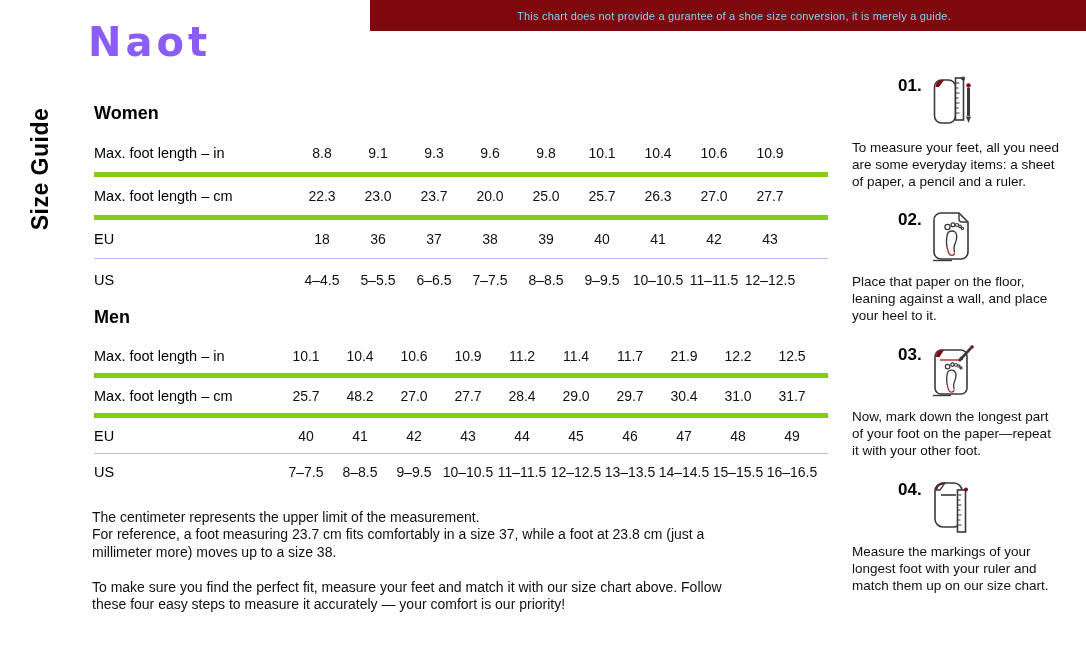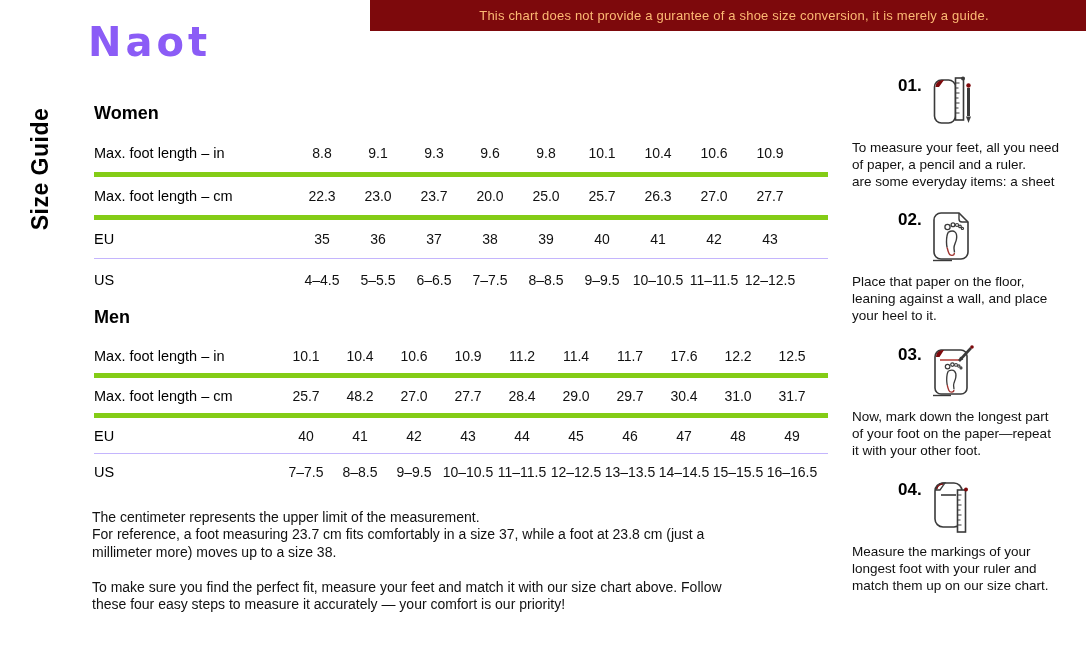--- a/index.html
+++ b/index.html
@@ -5,21 +5,21 @@
   html,body{margin:0;padding:0;background:#fff;}
   .page{
     position:relative;width:1086px;height:672px;background:#ffffff;
     font-family:"Liberation Sans",sans-serif;color:#111;overflow:hidden;
   }
   
   .banner{
     position:absolute;left:370px;top:0;width:716px;height:31px;
     background:#7d090c;display:flex;align-items:center;justify-content:center;
   }
-  .banner-text{color:#fdba74;font-size:13px;letter-spacing:.2px;margin-left:12px;}
+  .banner-text{color:#7dd3fc;font-size:11px;letter-spacing:.2px;margin-left:12px;}
   
   .logo{
     position:absolute;left:88px;top:22px;
     font-family:"DejaVu Sans",sans-serif;font-size:40px;font-weight:700;
     color:#8b5cf6;letter-spacing:4px;line-height:1;
   }
   
   .side-label{
     position:absolute;left:40px;top:169px;
     transform:translate(-50%,-50%) rotate(-90deg);
@@ -90,21 +90,21 @@
         <div class="tcell">23.7</div>
         <div class="tcell">20.0</div>
         <div class="tcell">25.0</div>
         <div class="tcell">25.7</div>
         <div class="tcell">26.3</div>
         <div class="tcell">27.0</div>
         <div class="tcell">27.7</div>
       </div>
       <div class="trow dark-line" style="grid-template-columns: 200px repeat(9, 56px);">
         <div class="tlabel">EU</div>
-        <div class="tcell">35</div>
+        <div class="tcell">18</div>
         <div class="tcell">36</div>
         <div class="tcell">37</div>
         <div class="tcell">38</div>
         <div class="tcell">39</div>
         <div class="tcell">40</div>
         <div class="tcell">41</div>
         <div class="tcell">42</div>
         <div class="tcell">43</div>
       </div>
       <div class="trow no-line" style="grid-template-columns: 200px repeat(9, 56px);">
@@ -125,21 +125,21 @@
   <div class="size-table" id="men-table">
       <div class="trow" style="grid-template-columns: 185px repeat(10, 54px);">
         <div class="tlabel">Max. foot length – in</div>
         <div class="tcell">10.1</div>
         <div class="tcell">10.4</div>
         <div class="tcell">10.6</div>
         <div class="tcell">10.9</div>
         <div class="tcell">11.2</div>
         <div class="tcell">11.4</div>
         <div class="tcell">11.7</div>
-        <div class="tcell">17.6</div>
+        <div class="tcell">21.9</div>
         <div class="tcell">12.2</div>
         <div class="tcell">12.5</div>
       </div>
       <div class="trow" style="grid-template-columns: 185px repeat(10, 54px);">
         <div class="tlabel">Max. foot length – cm</div>
         <div class="tcell">25.7</div>
         <div class="tcell">48.2</div>
         <div class="tcell">27.0</div>
         <div class="tcell">27.7</div>
         <div class="tcell">28.4</div>
@@ -199,22 +199,22 @@
             <path d="M26.5 7h4 M26.5 12h3 M26.5 17h4 M26.5 22h3 M26.5 27h4 M26.5 32h3 M26.5 37h4" stroke="#3a3a3a" stroke-width="1.2"></path>
             <circle cx="34" cy="2.5" r="2" fill="#3a3a3a"></circle>
             <line x1="39.5" y1="12" x2="39.5" y2="40" stroke="#3a3a3a" stroke-width="3"></line>
             <path d="M39.5 47 l-2.5 -6.5 h5 Z" fill="#3a3a3a"></path>
             <circle cx="39.5" cy="9.5" r="2.2" fill="#7d090c"></circle>
           </svg>
         </span>
       </div>
       <div class="step-text">
         <div>To measure your feet, all you need</div>
+        <div>are some everyday items: a sheet</div>
         <div>of paper, a pencil and a ruler.</div>
-        <div>are some everyday items: a sheet</div>
       </div>
     </div>
 
     <div class="step" id="step-2">
       <div class="step-head">
         <span class="step-num">02.</span>
         <span class="step-icon">
           <svg width="46" height="52" viewBox="0 0 46 52" fill="none">
             <path d="M12 3 H30 L39 12 V42 a7 7 0 0 1 -7 7 H12 a7 7 0 0 1 -7 -7 V10 a7 7 0 0 1 7 -7 Z" stroke="#3a3a3a" stroke-width="1.6"></path>
             <path d="M30 3 V9 a3 3 0 0 0 3 3 H39" stroke="#3a3a3a" stroke-width="1.4"></path>

